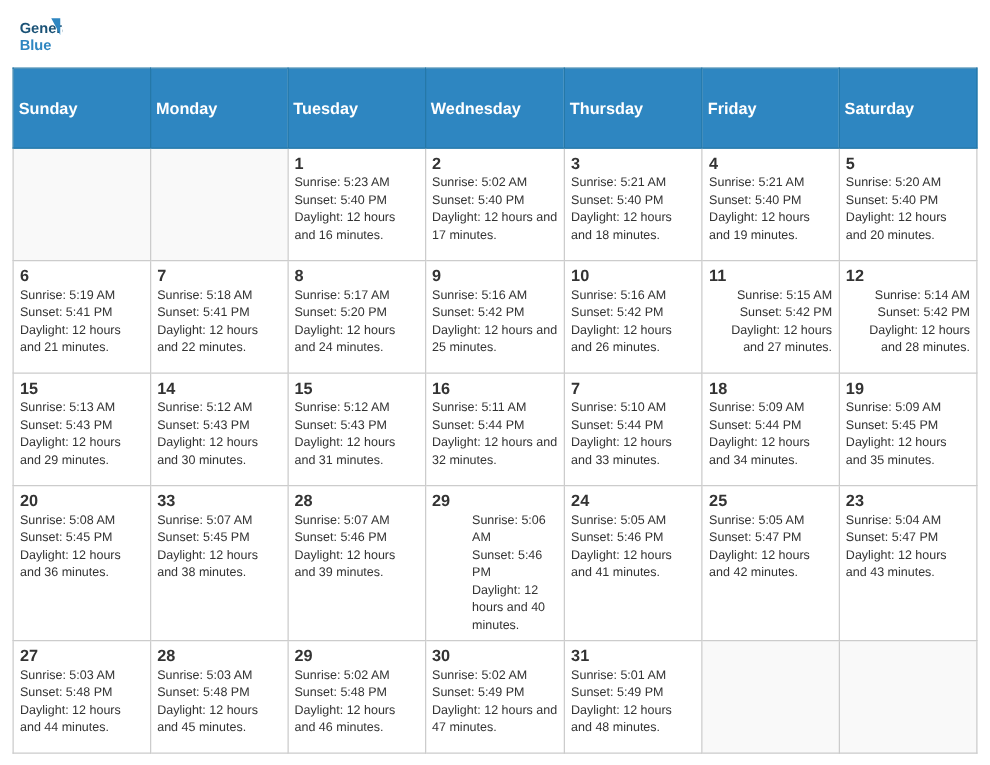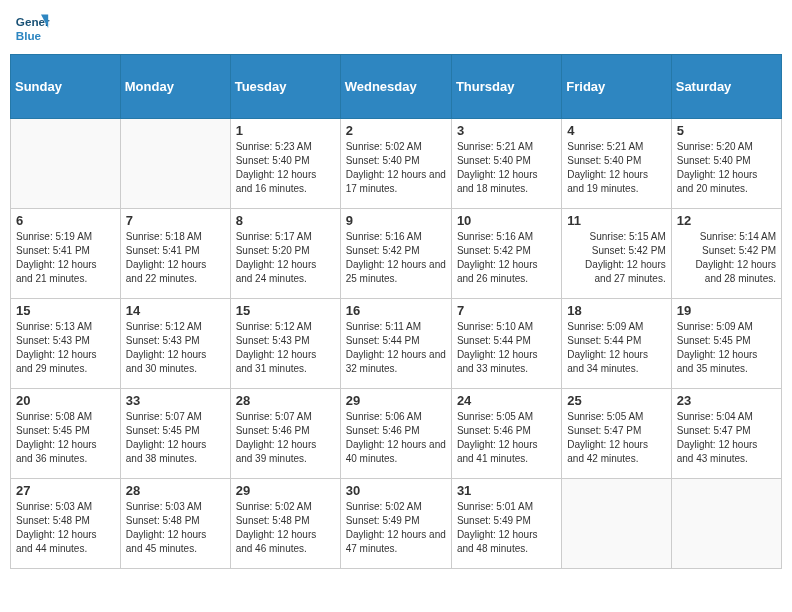--- a/index.html
+++ b/index.html
@@ -250,21 +250,21 @@
 Daylight: 12 hours and 38 minutes.</div>
         </td>
         <td>
           <span class="day-number">28</span>
           <div class="day-info" style="white-space: pre-line;">Sunrise: 5:07 AM
 Sunset: 5:46 PM
 Daylight: 12 hours and 39 minutes.</div>
         </td>
         <td>
           <span class="day-number">29</span>
-          <div class="day-info" style="white-space: pre-line;">Sunrise: 5:06 AM
+          <div class="day-info" style="white-space: pre-line; margin-left: 32px;">Sunrise: 5:06 AM
 Sunset: 5:46 PM
 Daylight: 12 hours and 40 minutes.</div>
         </td>
         <td>
           <span class="day-number">24</span>
           <div class="day-info" style="white-space: pre-line;">Sunrise: 5:05 AM
 Sunset: 5:46 PM
 Daylight: 12 hours and 41 minutes.</div>
         </td>
         <td>

